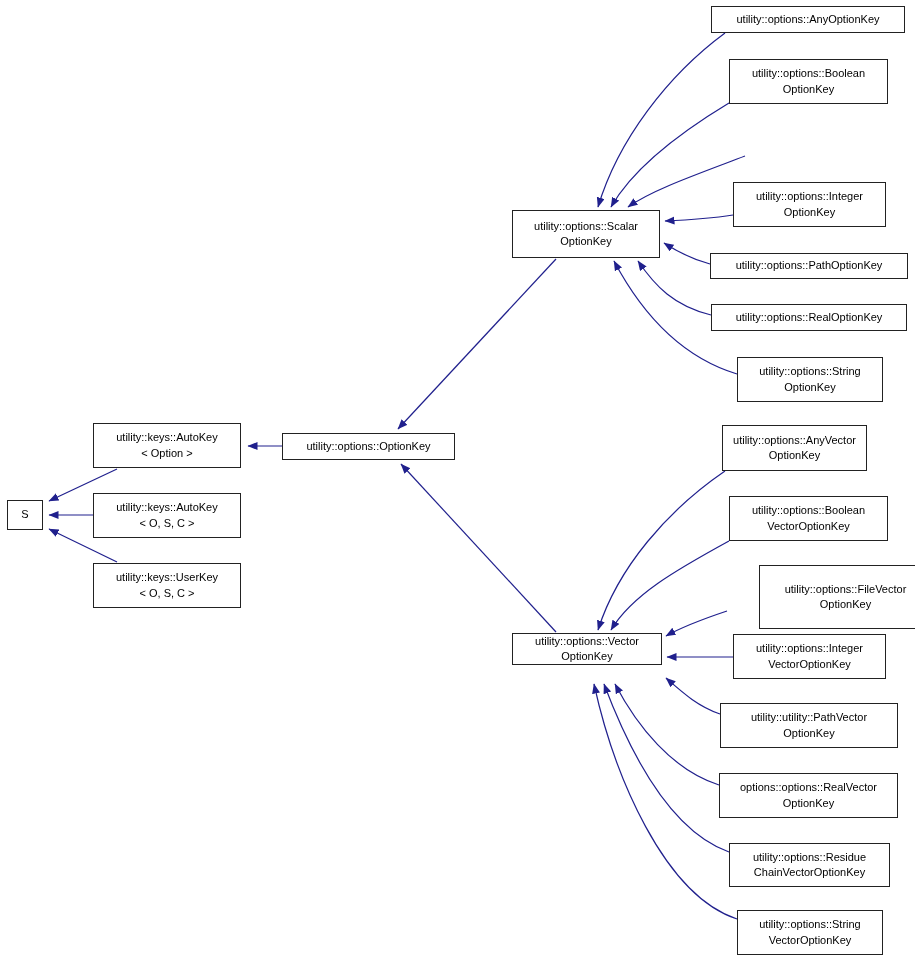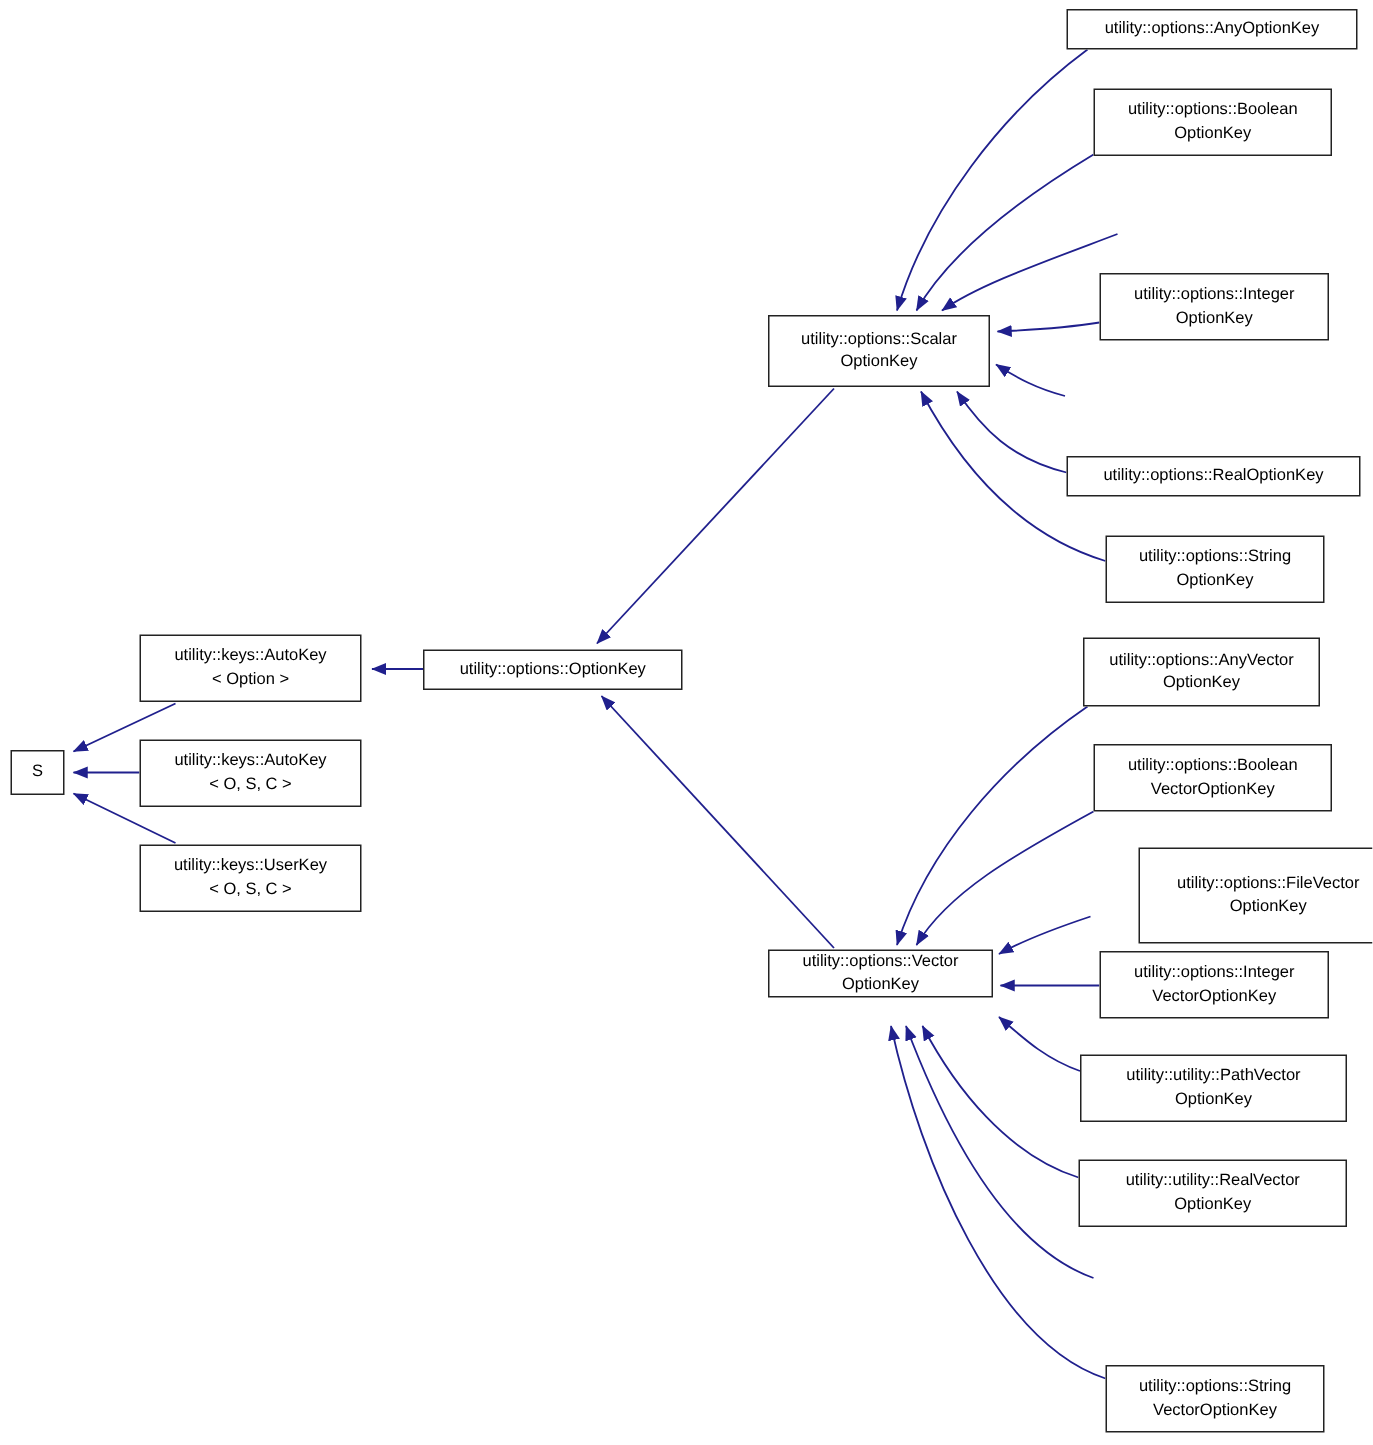--- a/index.html
+++ b/index.html
@@ -88,32 +88,35 @@
   <div class="node" style="left:512px; top:210px; width:148px; height:48px">utility::options::Scalar
 OptionKey</div>
   <div class="node" style="left:512px; top:633px; width:150px; height:32px">utility::options::Vector
 OptionKey</div>
 
   <div class="node" style="left:711px; top:6px; width:194px; height:27px">utility::options::AnyOptionKey</div>
   <div class="node" style="left:729px; top:59px; width:159px; height:45px">utility::options::Boolean
 OptionKey</div>
   <div class="node" style="left:733px; top:182px; width:153px; height:45px">utility::options::Integer
 OptionKey</div>
+  <div class="node" style="left:710px; top:253px; width:198px; height:26px">utility::options::PathOptionKey</div>
   <div class="node" style="left:711px; top:304px; width:196px; height:27px">utility::options::RealOptionKey</div>
   <div class="node" style="left:737px; top:357px; width:146px; height:45px">utility::options::String
 OptionKey</div>
 
-  <div class="node" style="left:722px; top:425px; width:158px; height:46px">utility::options::AnyVector
+  <div class="node" style="left:722px; top:425px; width:145px; height:46px">utility::options::AnyVector
 OptionKey</div>
   <div class="node" style="left:729px; top:496px; width:159px; height:45px">utility::options::Boolean
 VectorOptionKey</div>
   <div class="node" style="left:759px; top:565px; width:173px; height:64px">utility::options::FileVector
 OptionKey</div>
   <div class="node" style="left:733px; top:634px; width:153px; height:45px">utility::options::Integer
 VectorOptionKey</div>
   <div class="node" style="left:720px; top:703px; width:178px; height:45px">utility::utility::PathVector
 OptionKey</div>
-  <div class="node" style="left:719px; top:773px; width:179px; height:45px">utility::utility::RealVector
+  <div class="node" style="left:719px; top:773px; width:179px; height:45px">options::options::RealVector
 OptionKey</div>
+  <div class="node" style="left:729px; top:843px; width:161px; height:44px">utility::options::Residue
+ChainVectorOptionKey</div>
   <div class="node" style="left:737px; top:910px; width:146px; height:45px">utility::options::String
 VectorOptionKey</div>
 
 </div>
 
 </body></html>

